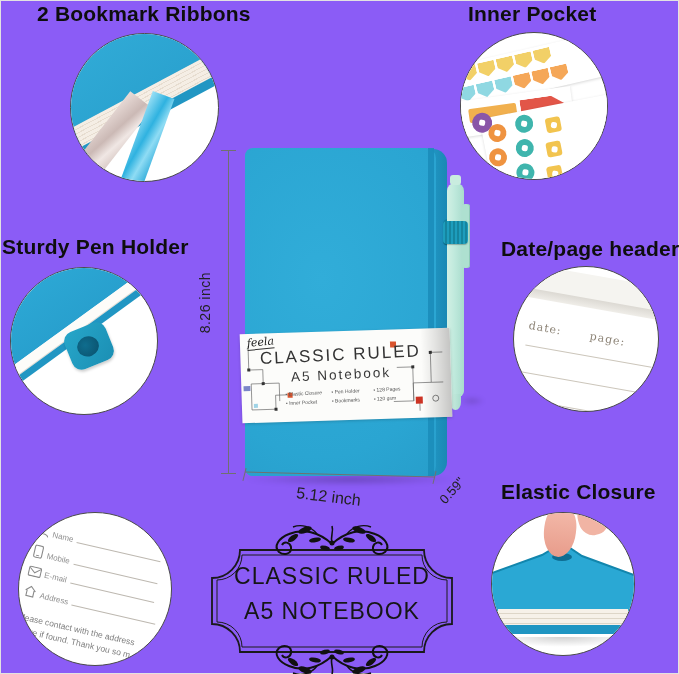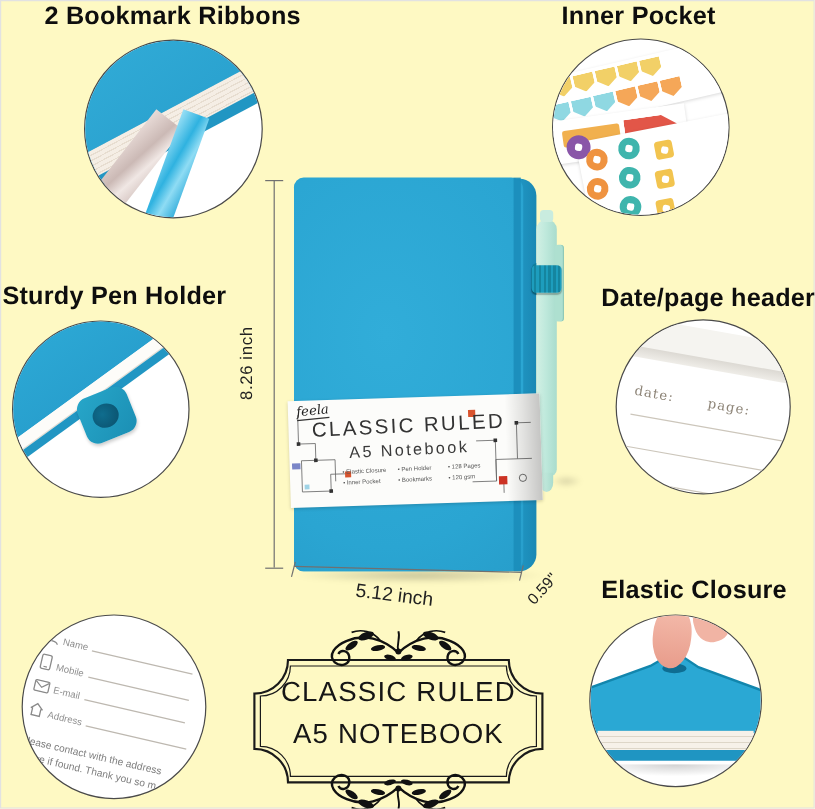--- a/index.html
+++ b/index.html
@@ -1,17 +1,17 @@
 <!DOCTYPE html>
 <html><head>
 <meta charset="utf-8">
 <style>
   html,body{margin:0;padding:0;background:#fff;}
   body{font-family:"Liberation Sans",sans-serif;}
-  .canvas{position:relative;width:679px;height:674px;background:#fef9c3;overflow:hidden;
+  .canvas{position:relative;width:679px;height:674px;background:#8b5cf6;overflow:hidden;
           box-shadow:inset 0 0 0 1px #e2e2e2;}
   
   .callout-title{position:absolute;font-size:21px;font-weight:700;color:#0e0e0e;letter-spacing:.2px;white-space:nowrap;}
   
   .inset{position:absolute;border-radius:50%;border:1px solid #4a4a4a;background:#fff;overflow:hidden;}
   
   .bm-cover{position:absolute;left:-36px;top:-50px;width:236px;height:116px;background:linear-gradient(170deg,#33aed9,#289fcd);border-radius:14px;transform:rotate(-28deg);}
   .bm-pages{position:absolute;left:-32px;top:50px;width:236px;height:24px;background:repeating-linear-gradient(180deg,#f5eee5 0 3px,#e7ddd0 3px 4px);transform:rotate(-28deg);}
   .bm-back{position:absolute;left:-30px;top:72px;width:236px;height:9px;background:#2196c3;transform:rotate(-28deg);}
   .ribbon-beige{position:absolute;left:28px;top:56px;width:28px;height:92px;transform:rotate(38deg);

